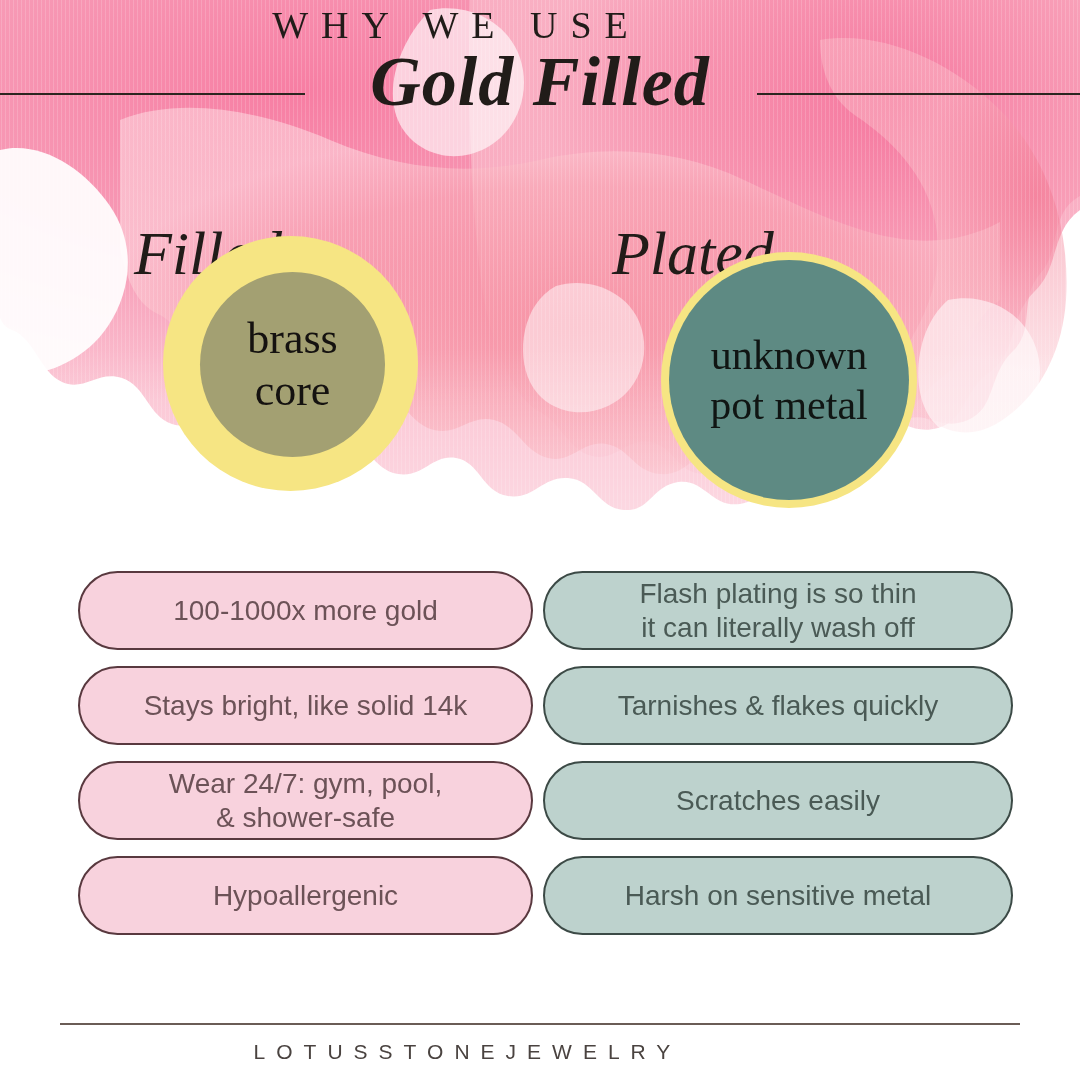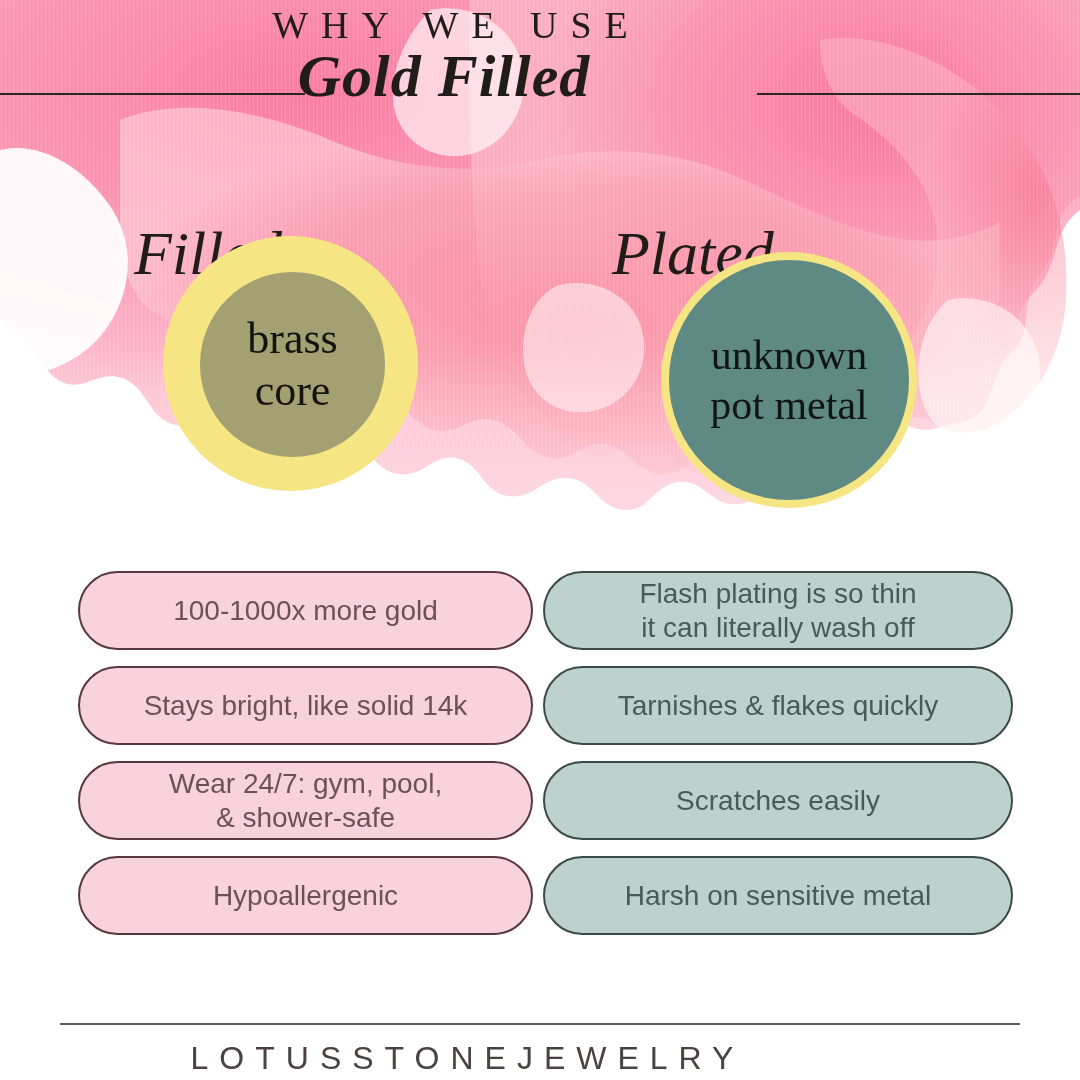--- a/index.html
+++ b/index.html
@@ -67,26 +67,26 @@
     font-family: "Liberation Serif", serif;
     font-size: 38px;
     letter-spacing: 13px;
     text-indent: 13px;
     color: #211c19;
     line-height: 1.15;
   }
   .headline {
     position: absolute;
     left: 0; top: 42px;
-    width: 888px;
+    width: 1080px;
     text-align: center;
     font-family: "Liberation Serif", serif;
     font-style: italic;
     font-weight: 700;
-    font-size: 60px;
+    font-size: 70px;
     letter-spacing: 1px;
     color: #211c19;
     line-height: 1.15;
   }
 
   
   .diag-label {
     position: absolute;
     font-family: "Liberation Serif", serif;
     font-style: italic;
@@ -190,21 +190,21 @@
     width: 960px;
     height: 2px;
     background: #6a5c56;
   }
   .brand {
     position: absolute;
     left: 0; top: 1040px;
     width: 924px;
     text-align: center;
     font-family: "Liberation Sans", sans-serif;
-    font-size: 32px;
+    font-size: 21px;
     letter-spacing: 11px;
     text-indent: 11px;
     color: #4a4340;
   }
 </style>
 </head>
 <body>
 
 <div id="poster">
 

